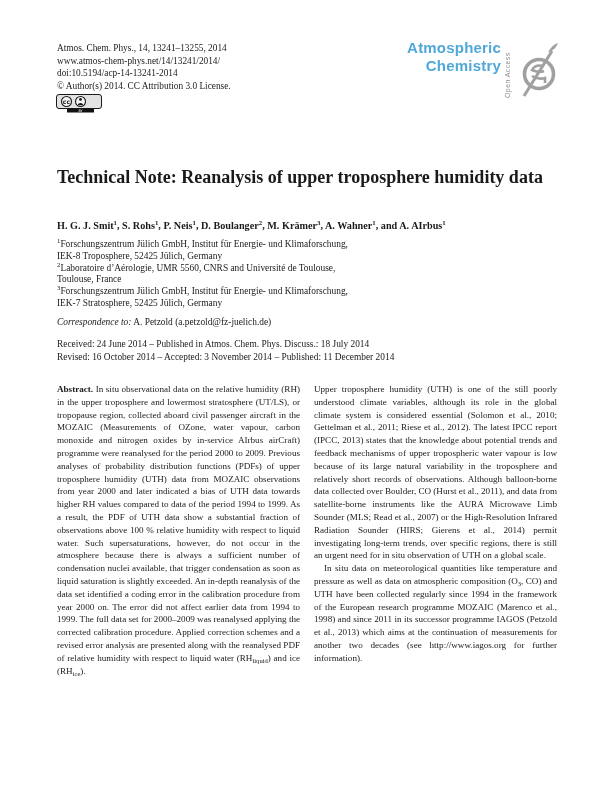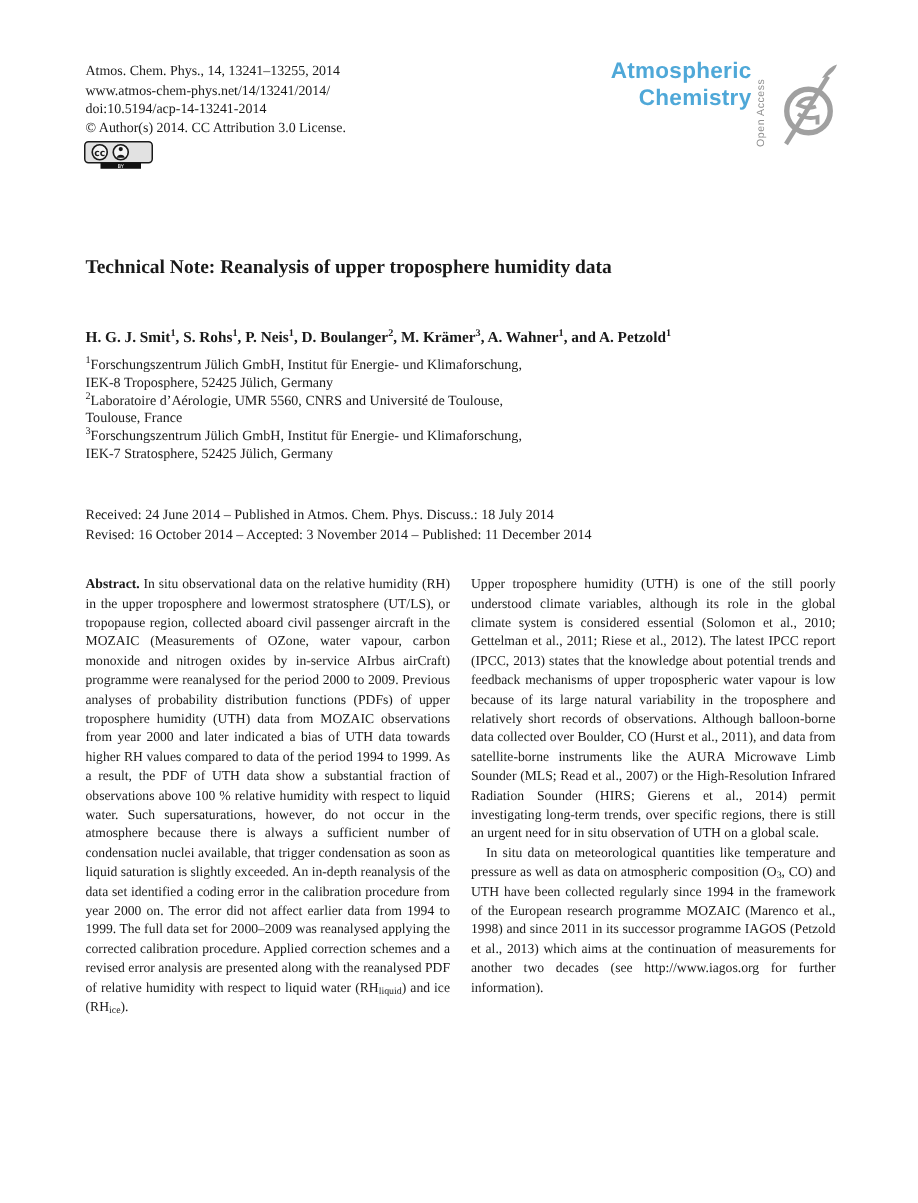--- a/index.html
+++ b/index.html
@@ -35,21 +35,21 @@
     writing-mode: vertical-rl; transform: rotate(180deg);
     font-family: "Liberation Sans", sans-serif;
     font-size: 7px; color: #8f8f8f; letter-spacing: 0.4px;
     height: 70px; text-align: center;
   }
   .egu-logo { position: absolute; left: 519px; top: 40px; width: 42px; height: 60px; }
 
   
   .title {
     position: absolute; left: 57px; top: 166px; margin: 0;
-    font-size: 13px; font-weight: bold; line-height: 23px;
+    font-size: 18px; font-weight: bold; line-height: 23px;
     white-space: nowrap;
   }
   .title .tline { display: block; }
   .authors {
     position: absolute; left: 57px; top: 220px;
     font-size: 10.2px; font-weight: bold; white-space: nowrap;
   }
   sup.affsup, .authors sup { font-size: 6.8px; vertical-align: 4px; line-height: 0; }
   .affiliations { position: absolute; left: 57px; top: 239px; font-size: 9.4px; line-height: 11.8px; }
   .correspondence { position: absolute; left: 57px; top: 317px; font-size: 9.4px; }
@@ -115,31 +115,32 @@
       <circle class="ln" cx="20" cy="34" r="14.5" stroke-width="3.6"></circle>
       <path class="ln" d="M25 26 q-9 -2 -12 4 q7 3 12 1" stroke-width="2.6"></path>
       <path class="ln" d="M13 36 q6 4 13 2 v5" stroke-width="2.6"></path>
     </svg>
   </div>
 
   <h1 class="title">
     <span class="tline">Technical Note: Reanalysis of upper troposphere humidity data</span>
   </h1>
 
-  <div class="authors"><span>H. G. J. Smit</span><sup>1</sup><span>, </span><span>S. Rohs</span><sup>1</sup><span>, </span><span>P. Neis</span><sup>1</sup><span>, </span><span>D. Boulanger</span><sup>2</sup><span>, </span><span>M. Krämer</span><sup>3</sup><span>, </span><span>A. Wahner</span><sup>1</sup><span>, </span><span>and A. Petzold</span><sup>1</sup></div>
+  <div class="authors"><span>H. G. J. Smit</span><sup>1</sup><span>, </span><span>S. Rohs</span><sup>1</sup><span>, </span><span>P. Neis</span><sup>1</sup><span>, </span><span>D. Boulanger</span><sup>2</sup><span>, </span><span>M. Krämer</span><sup>3</sup><span>, </span><span>A. Wahner</span><sup>1</sup><span>, </span><span>and A. AIrbus</span><sup>1</sup></div>
 
   <div class="affiliations">
     <div><sup class="affsup">1</sup><span>Forschungszentrum Jülich GmbH, Institut für Energie- und Klimaforschung,</span></div>
     <div>IEK-8 Troposphere, 52425 Jülich, Germany</div>
     <div><sup class="affsup">2</sup><span>Laboratoire d’Aérologie, UMR 5560, CNRS and Université de Toulouse,</span></div>
     <div>Toulouse, France</div>
     <div><sup class="affsup">3</sup><span>Forschungszentrum Jülich GmbH, Institut für Energie- und Klimaforschung,</span></div>
     <div>IEK-7 Stratosphere, 52425 Jülich, Germany</div>
   </div>
 
+  <div class="correspondence"><em>Correspondence to:</em><span> A. Petzold (</span><span class="email">a.petzold@fz-juelich.de</span><span>)</span></div>
 
   <div class="dates">
     <div>Received: 24 June 2014 – Published in Atmos. Chem. Phys. Discuss.: 18 July 2014</div>
     <div>Revised: 16 October 2014 – Accepted: 3 November 2014 – Published: 11 December 2014</div>
   </div>
 
   <div class="cols">
     <div class="col">
       <p class="para"><b class="abs-head">Abstract.</b><span> In situ observational data on the relative humidity (RH) in the upper troposphere and lowermost stratosphere (UT/LS), or tropopause region, collected aboard civil passenger aircraft in the MOZAIC (Measurements of OZone, water vapour, carbon monoxide and nitrogen oxides by in-service AIrbus airCraft) programme were reanalysed for the period 2000 to 2009. Previous analyses of probability distribution functions (PDFs) of upper troposphere humidity (UTH) data from MOZAIC observations from year 2000 and later indicated a bias of UTH data towards higher RH values compared to data of the period 1994 to 1999. As a result, the PDF of UTH data show a substantial fraction of observations above 100 % relative humidity with respect to liquid water. Such supersaturations, however, do not occur in the atmosphere because there is always a sufficient number of condensation nuclei available, that trigger condensation as soon as liquid saturation is slightly exceeded. An in-depth reanalysis of the data set identified a coding error in the calibration procedure from year 2000 on. The error did not affect earlier data from 1994 to 1999. The full data set for 2000–2009 was reanalysed applying the corrected calibration procedure. Applied correction schemes and a revised error analysis are presented along with the reanalysed PDF of relative humidity with respect to liquid water (RH</span><span class="subsc">liquid</span><span>) and ice (RH</span><span class="subsc">ice</span><span>).</span></p>
     </div>

